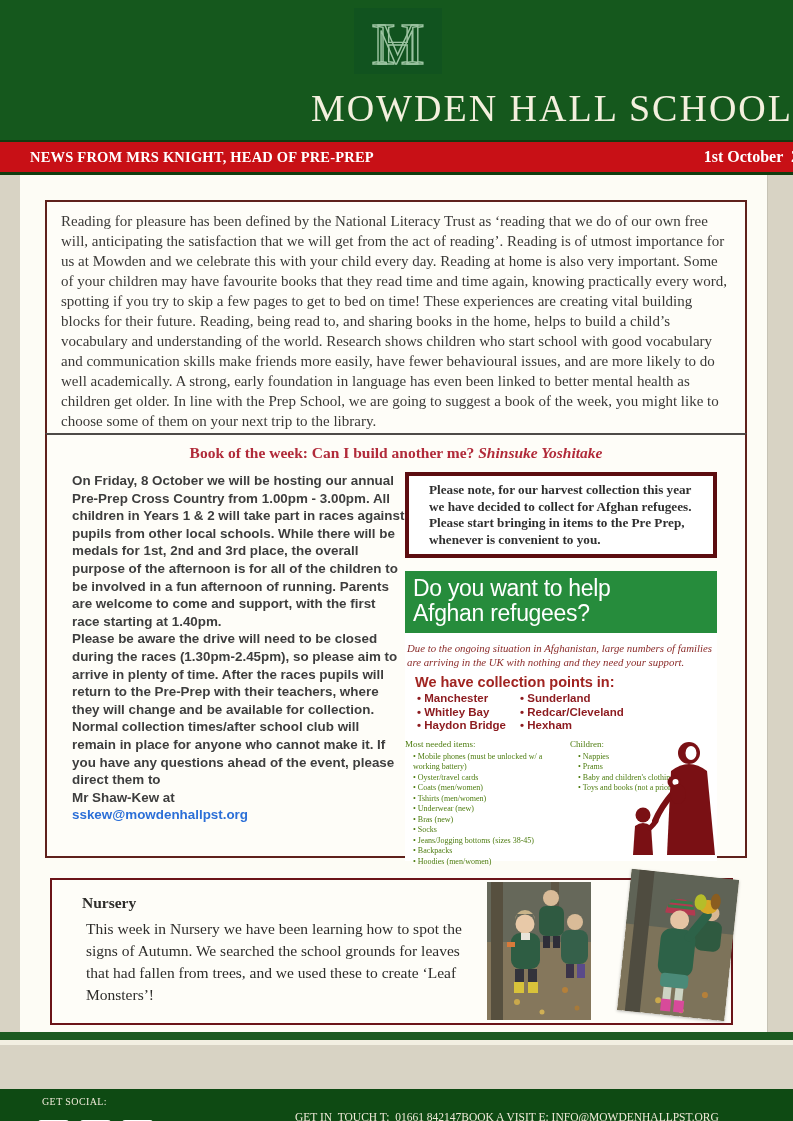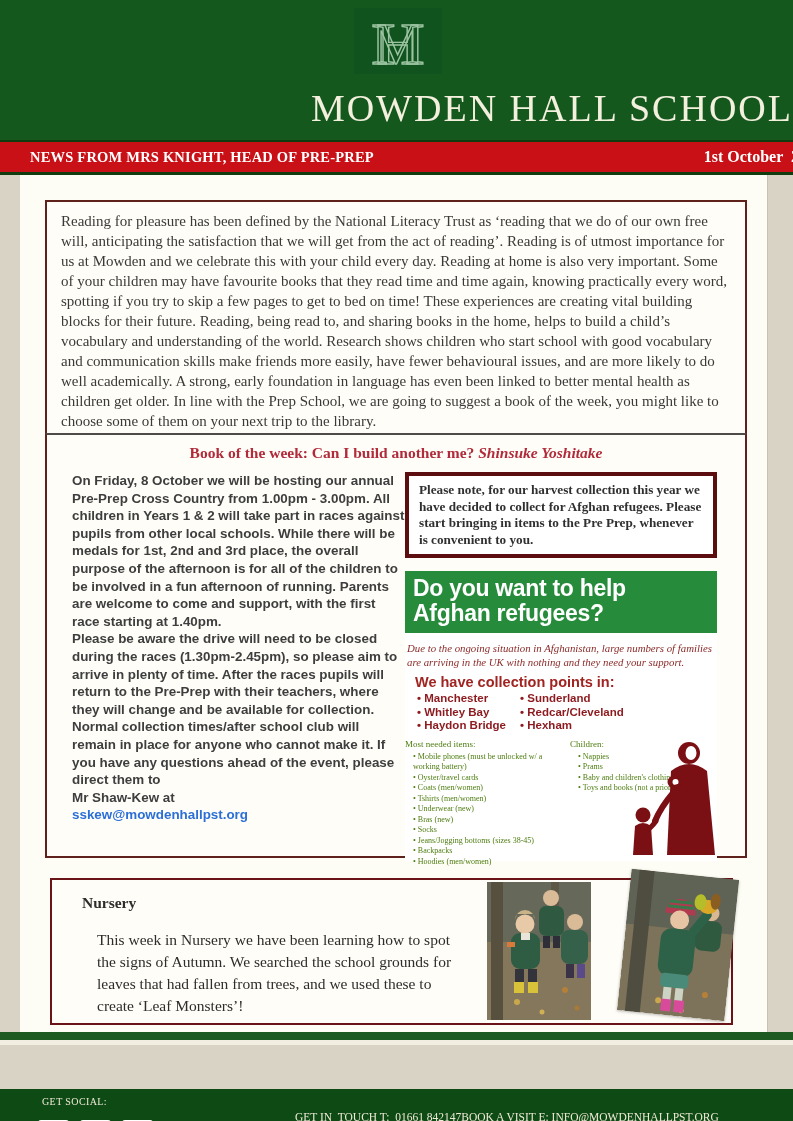--- a/index.html
+++ b/index.html
@@ -29,26 +29,26 @@
   .box-b{left:45px;top:433px;width:702px;height:425px;border-top:2px solid #4e4b48;}
   .book-week{margin:9px 0 10px;text-align:center;font-weight:bold;font-size:15.5px;color:#b12b3a;}
   .book-week em{font-style:italic;}
   .columns{display:flex;padding:0 10px 0 25px;}
   .left-col{width:333px;font-family:"Liberation Sans",sans-serif;font-weight:bold;
         font-size:13.4px;line-height:17.6px;color:#3e3e3e;}
   .left-col p{margin:0;}
   .email{color:#2b6fd7;text-decoration:none;font-family:"Liberation Sans",sans-serif;
         font-weight:bold;font-size:13.4px;}
   .right-col{width:312px;}
-  .harvest{border:4px solid #5c0d10;padding:6px 10px;font-weight:bold;font-size:13.2px;
+  .harvest{border:4px solid #5c0d10;padding:6px 20px;font-weight:bold;font-size:13.2px;
         line-height:16.6px;color:#303030;background:#fff;}
   
   .poster{margin-top:13px;background:#fff;position:relative;height:290px;}
   .poster-head{background:#268c3c;color:#fff;padding:5px 8px 7px;
-        font-family:"Liberation Sans",sans-serif;font-weight:bold;font-size:23px;
+        font-family:"Liberation Sans",sans-serif;font-weight:normal;font-size:23px;
         line-height:25px;letter-spacing:-.3px;}
   .poster-intro{margin:8px 2px 5px;font-style:italic;font-size:10.8px;line-height:14px;
         color:#8a2a28;}
   .collect-head{margin-left:10px;font-family:"Liberation Sans",sans-serif;font-weight:bold;
         font-size:14.5px;color:#a02421;}
   .collect-cols{display:flex;margin:2px 0 6px 12px;gap:14px;}
   .collect-cols ul{margin:0;padding:0;list-style:none;font-family:"Liberation Sans",sans-serif;
         font-weight:bold;font-size:11.5px;line-height:13.5px;color:#8c1a1e;}
   .collect-cols li::before{content:"• ";}
   .needed-cols{display:flex;color:#4d7c0f;}
@@ -57,21 +57,21 @@
   ul.tiny li::before{content:"•  ";}
   .needed{width:165px;}
   .children{width:120px;}
   .silhouette{position:absolute;right:0;bottom:4px;}
   
   .nursery-box{position:absolute;left:50px;top:878px;width:683px;height:147px;
         border:2px solid #6b1418;background:#fefdf8;box-sizing:border-box;}
   .nursery-text{position:absolute;left:30px;top:12px;width:392px;font-size:15.5px;
         line-height:22px;color:#2e2d2b;}
   .n-title{font-weight:bold;}
-  .nursery-text p{margin:15px;}
+  .nursery-text p{margin:4px;}
   .n-author{font-style:italic;}
   .photo{position:absolute;overflow:hidden;}
   .photo1{left:487px;top:882px;width:104px;height:138px;}
   .photo2{left:624px;top:874px;width:108px;height:142px;transform:rotate(6deg);
         box-shadow:0 1px 3px rgba(0,0,0,.25);}
   
   .stripe{position:absolute;left:0;top:1032px;width:793px;height:8px;background:#1c5a21;}
   .gapline{position:absolute;left:0;top:1040px;width:793px;height:5px;background:#f2efe2;}
   footer{position:absolute;left:0;top:1045px;width:793px;height:68px;background:#0e4a13;margin-top:44px;}
   .social-label{position:absolute;left:42px;top:7px;color:#f0ead9;font-size:10px;

